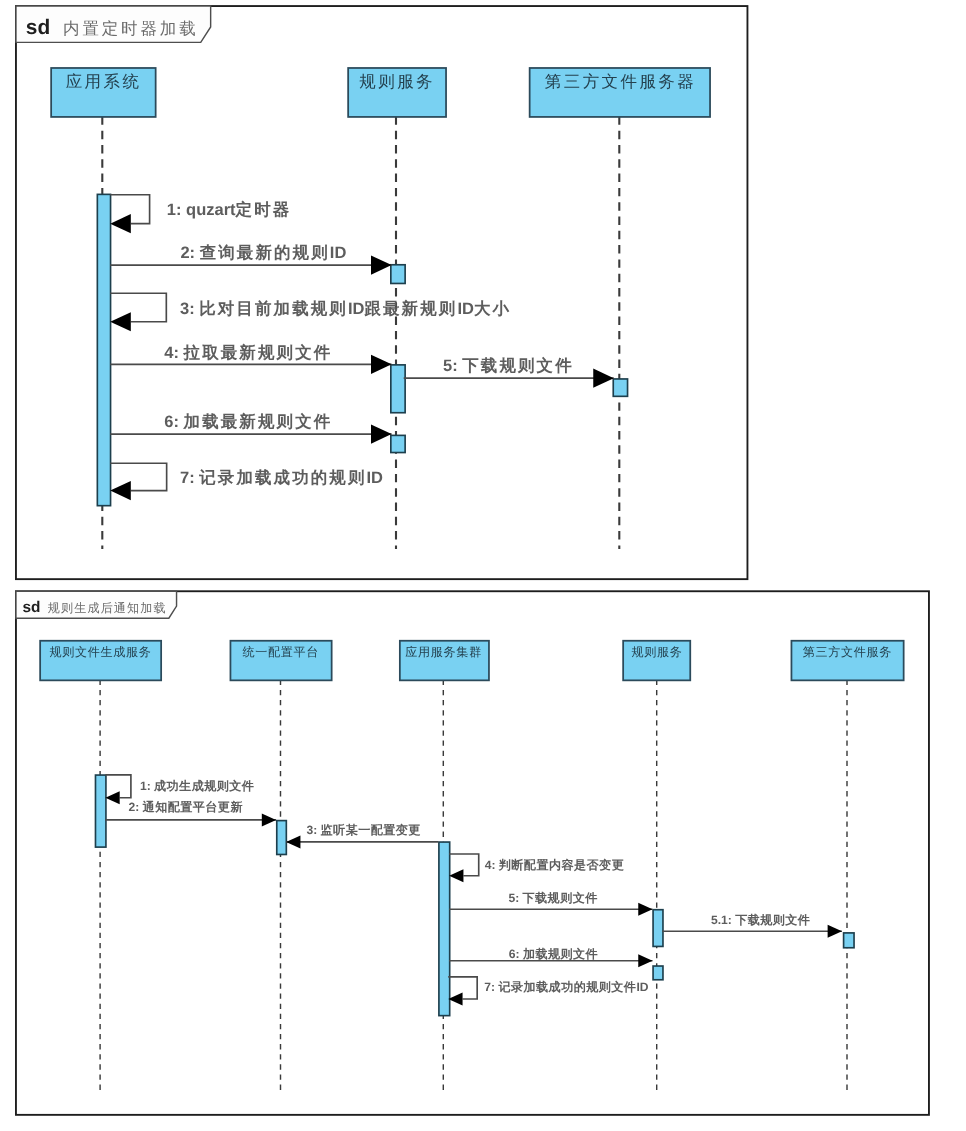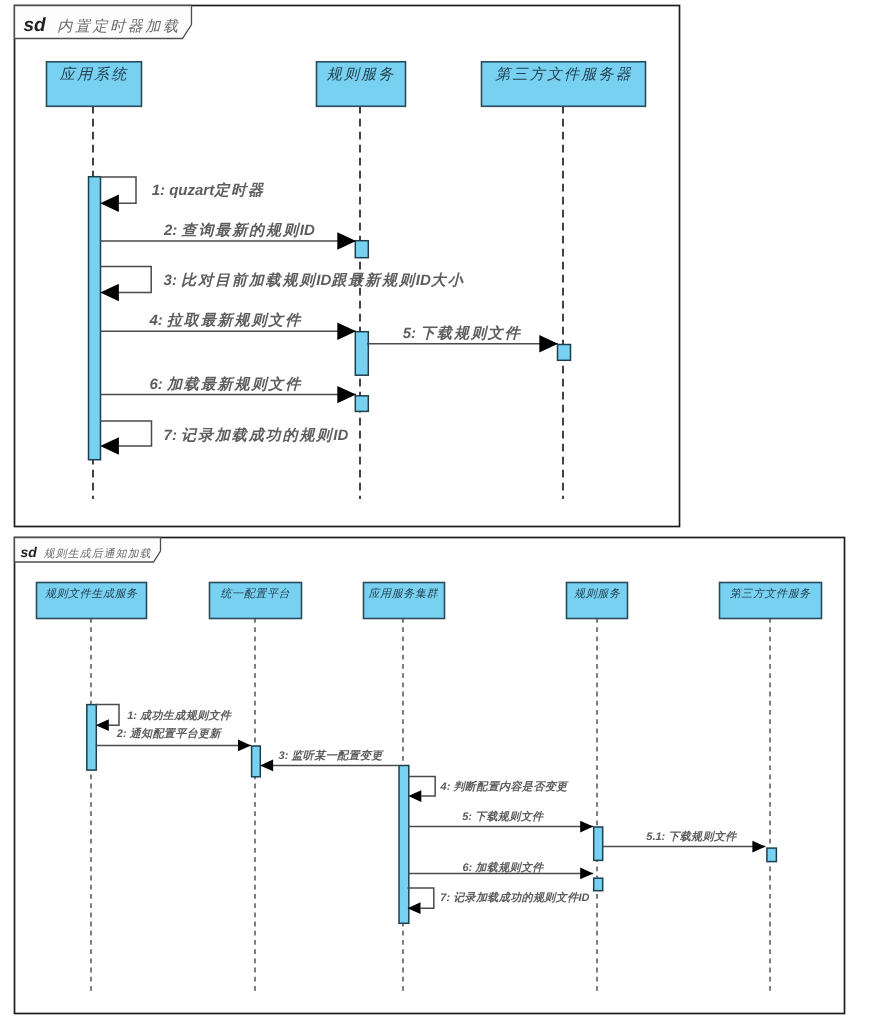--- a/index.html
+++ b/index.html
@@ -1,19 +1,19 @@
 <!DOCTYPE html>
 <html><head>
 <meta charset="utf-8">
 <title>Sequence Diagrams</title>
 <style>
   html,body{margin:0;padding:0;background:#ffffff;}
   body{width:878px;height:1028px;overflow:hidden;
        font-family:"Liberation Serif",serif;}
-  .page{position:relative;width:812px;height:1028px;background:#fff;font-style:italic;
+  .page{position:relative;width:812px;height:1028px;background:#fff;
         -webkit-font-smoothing:antialiased;}
   text{text-rendering:geometricPrecision;}
   svg.canvas{position:absolute;left:0;top:0;display:block;}
   .frame-rect{fill:none;stroke:#1d1d1d;stroke-width:1.7;}
   .tab-path{fill:#fdfdfd;stroke:#4e4e4e;stroke-width:1.3;}
   .tab-sd{font-family:"Liberation Sans",sans-serif;font-weight:bold;fill:#1e1e1e;}
   .tab-title{fill:#6b6b6b;font-family:"Liberation Serif",serif;}
   .actor-box{fill:#79d1f2;stroke:#2b4a5b;stroke-width:1.6;}
   .actor-label{fill:#24414f;font-family:"Liberation Serif",serif;}
   .lifeline{stroke:#3a3a3a;fill:none;}

